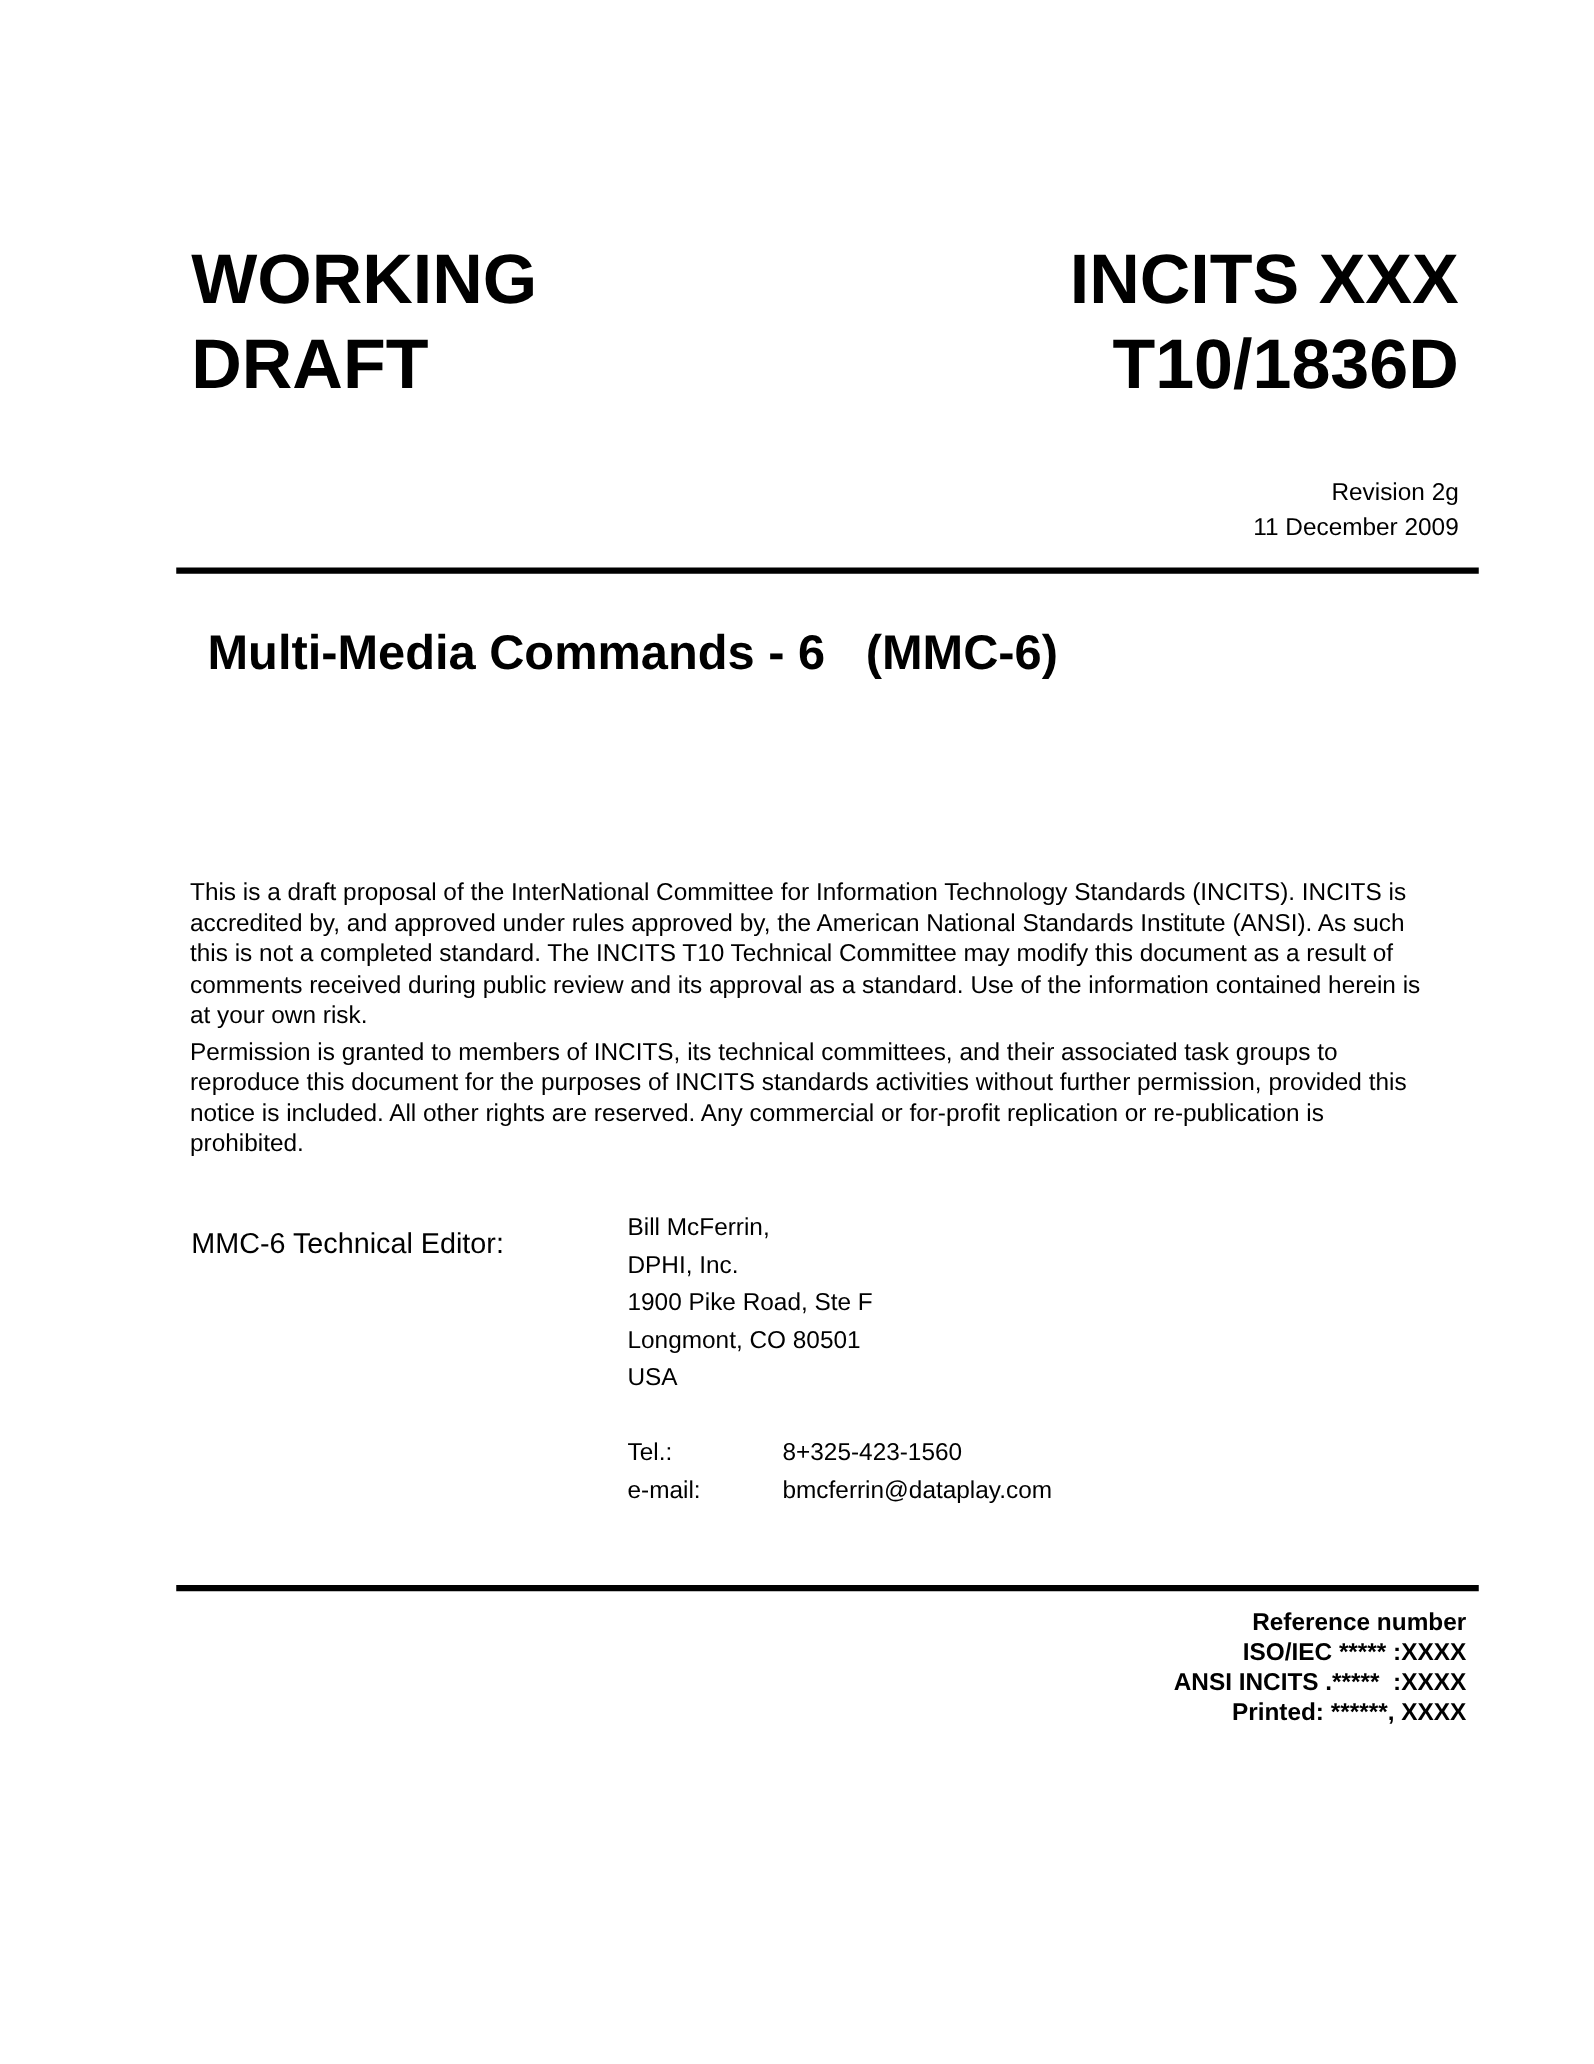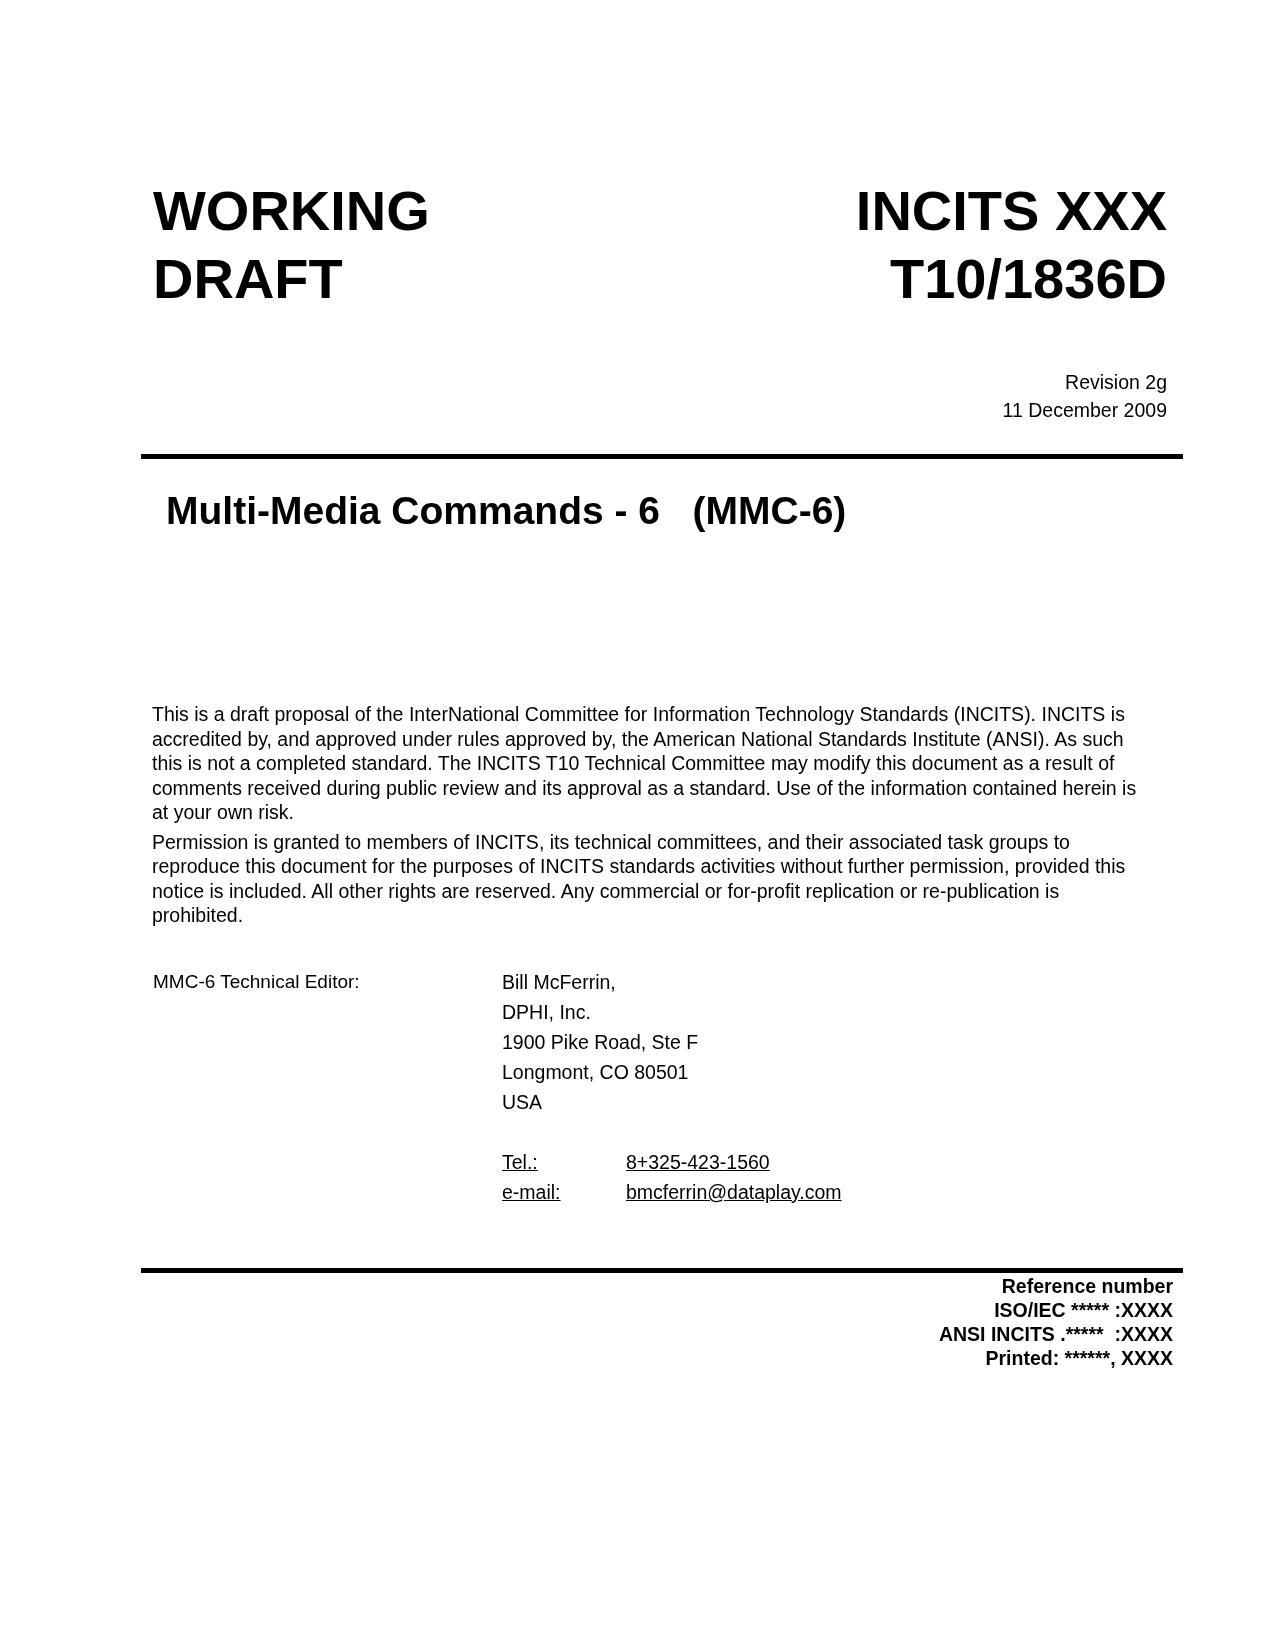--- a/index.html
+++ b/index.html
@@ -1,36 +1,36 @@
 <!DOCTYPE html>
 <html><head>
 <meta charset="utf-8">
 <style>
   html, body { margin: 0; padding: 0; background: #ffffff; }
   body {
     width: 1275px; height: 1651px; position: relative; overflow: hidden;
     font-family: "Liberation Sans", sans-serif; color: #000000;
   }
-  .abs { position: absolute; white-space: nowrap; }
+  .abs { position: absolute; white-space: nowrap; margin-top: 12px; }
   .headline { font-weight: bold; font-size: 56px; line-height: 68px; letter-spacing: 0px; }
   .headline-left { left: 153px; top: 177px; }
   .headline-right { right: 108px; top: 177px; text-align: right; }
   .rev { right: 108px; top: 368px; text-align: right; font-size: 19.5px; line-height: 28px; }
   .rule { position: absolute; left: 141px; width: 1042px; height: 5px; background: #000000; }
   .rule-top { top: 454px; }
   .rule-bottom { top: 1268px; }
   .title { left: 166px; top: 484px; font-weight: bold; font-size: 39px; line-height: 53px; }
   .para { position: absolute; left: 152px; width: 1000px; font-size: 19.5px; line-height: 24.5px; white-space: normal; }
   .para p { margin: 0 0 5px 0; }
   .para-wrap { top: 702px; }
-  .editor-label { left: 153px; top: 967px; font-size: 19px; line-height: 30px; }
+  .editor-label { left: 153px; top: 967px; font-size: 23px; line-height: 30px; }
   .editor-block { position: absolute; left: 502px; top: 967px; font-size: 19.5px; line-height: 30px; }
   .editor-block div { white-space: nowrap; }
   .contact { position: absolute; left: 502px; top: 1147px; font-size: 19.5px; line-height: 30px; }
-  .contact-row { display: flex; white-space: nowrap; text-decoration: underline; }
+  .contact-row { display: flex; white-space: nowrap; }
   .contact-key { width: 124px; }
   .refs { right: 102px; top: 1274px; text-align: right; font-size: 19.5px; line-height: 24px; }
   .refs div { white-space: nowrap; font-weight: bold; }
 </style>
 </head>
 <body>
 
 <div class="abs headline headline-left">
   <div>WORKING</div>
   <div>DRAFT</div>

